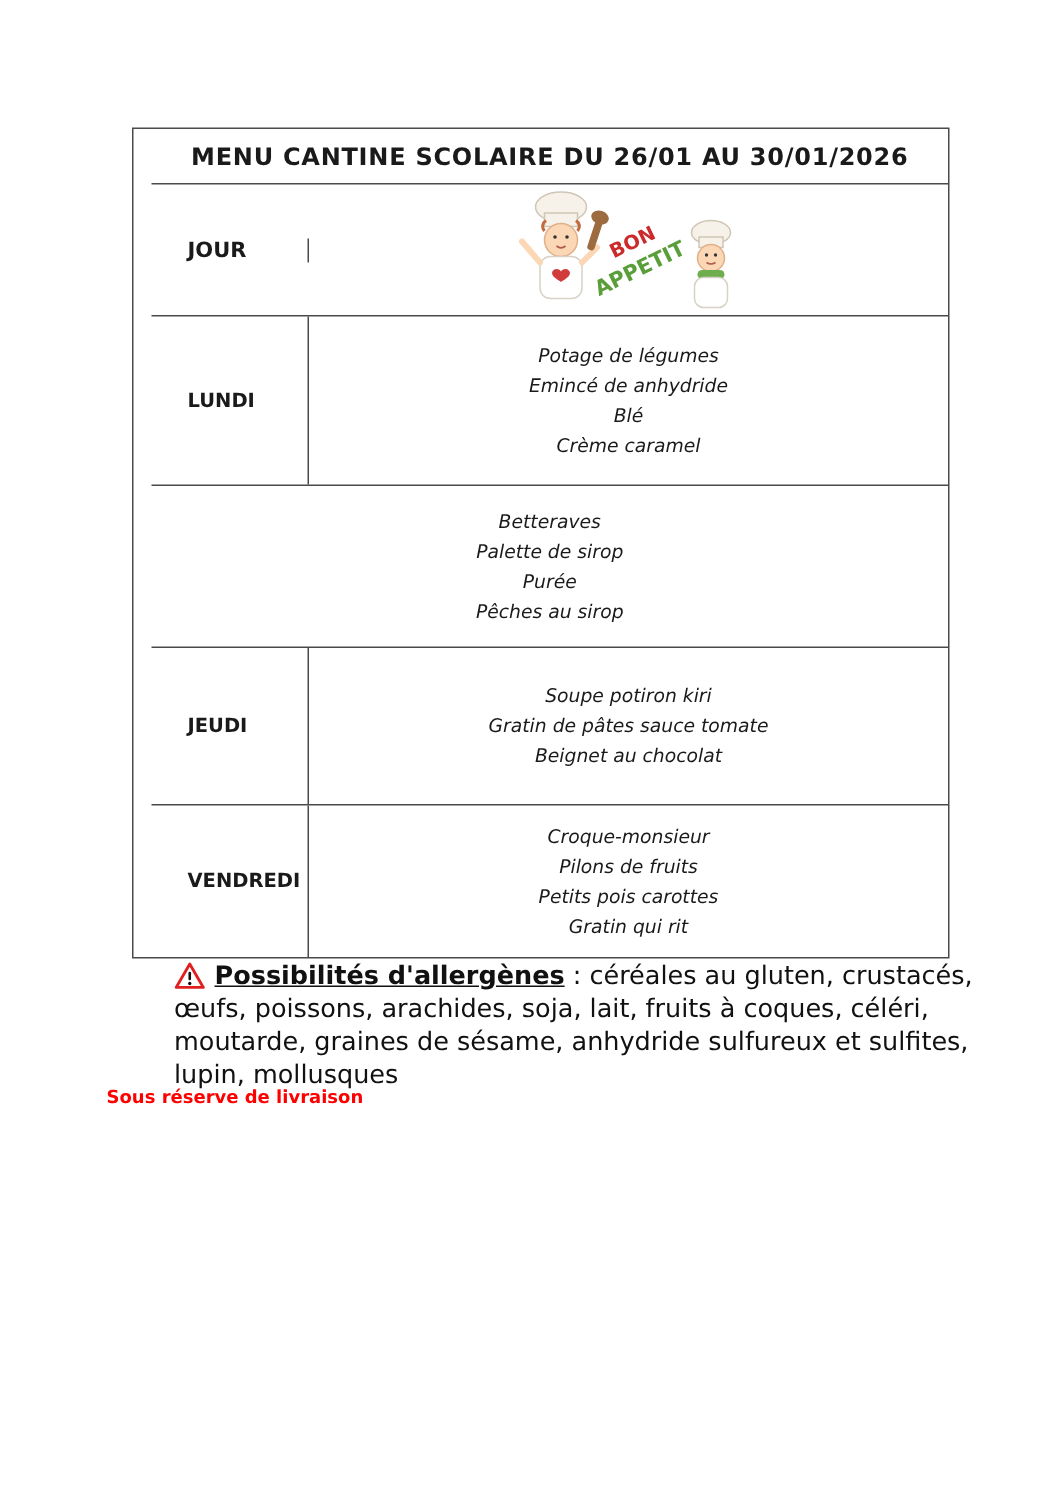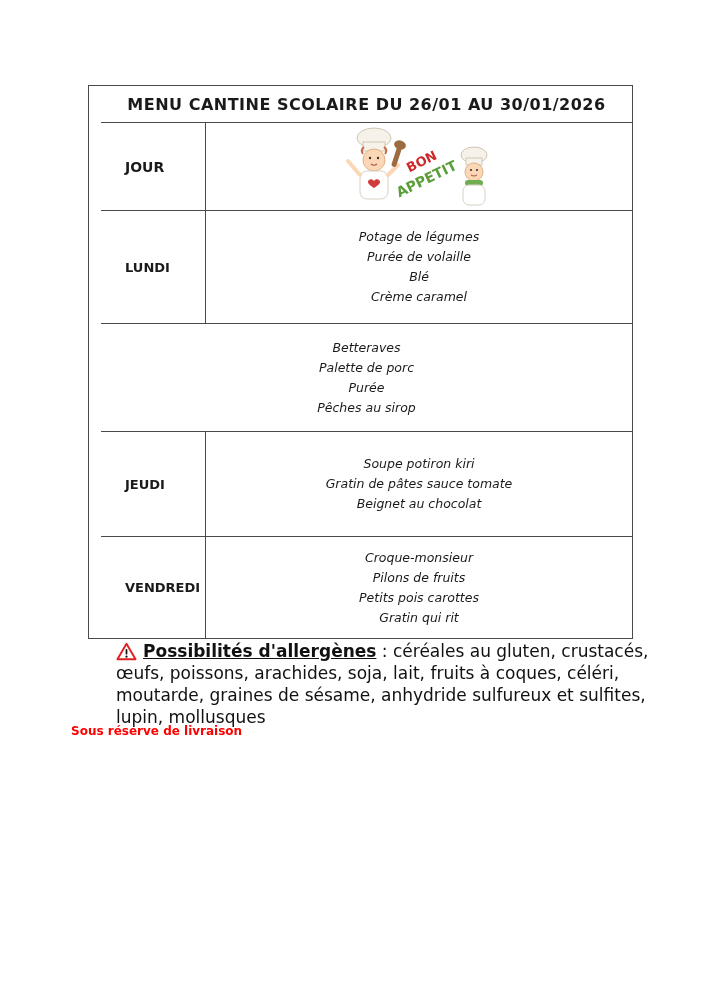--- a/index.html
+++ b/index.html
@@ -28,21 +28,21 @@
   .day-cell{
     width:105px;flex:0 0 105px;border-right:1px solid #4a4a4a;
     display:flex;align-items:center;box-sizing:border-box;
     padding-left:24px;font-weight:bold;font-size:13px;
   }
   .day-cell.jour{font-size:14px;}
   .items-cell{
     flex:1;display:flex;flex-direction:column;justify-content:center;
     gap:6px;font-style:italic;font-size:12.5px;line-height:14px;text-align:center;
   }
-  .row-jour{height:88px;}
+  .row-jour{height:88px;align-items:center;}
   .row-lundi{height:113px;}
   .row-mardi{height:108px;}
   .row-jeudi{height:105px;}
   .row-vendredi{height:102px;}
   .image-cell{
     flex:1;display:flex;align-items:center;justify-content:center;
   }
   .allergen{
     position:absolute;left:84px;top:640px;width:550px;
     font-size:17px;line-height:22px;color:#111;margin-left:32px;
@@ -97,30 +97,30 @@
           <text x="74" y="38" transform="rotate(-26 95 40)" font-size="13" font-weight="bold" fill="#cc2a2a" font-family="DejaVu Sans, sans-serif">BON</text>
           <text x="62" y="58" transform="rotate(-26 95 58)" font-size="14" font-weight="bold" fill="#5a9e3a" font-family="DejaVu Sans, sans-serif">APPETIT</text>
         </svg>
       </div>
     </div>
 
     <div class="t-row row-lundi">
       <div class="day-cell">LUNDI</div>
       <div class="items-cell">
         <span>Potage de légumes</span>
-        <span>Purée de volaille</span>
+        <span>Emincé de anhydride</span>
         <span>Blé</span>
         <span>Crème caramel</span>
       </div>
     </div>
 
     <div class="t-row row-mardi">
       <div class="items-cell">
         <span>Betteraves</span>
-        <span>Palette de porc</span>
+        <span>Palette de sirop</span>
         <span>Purée</span>
         <span>Pêches au sirop</span>
       </div>
     </div>
 
     <div class="t-row row-jeudi">
       <div class="day-cell">JEUDI</div>
       <div class="items-cell">
         <span>Soupe potiron kiri</span>
         <span>Gratin de pâtes sauce tomate</span>

